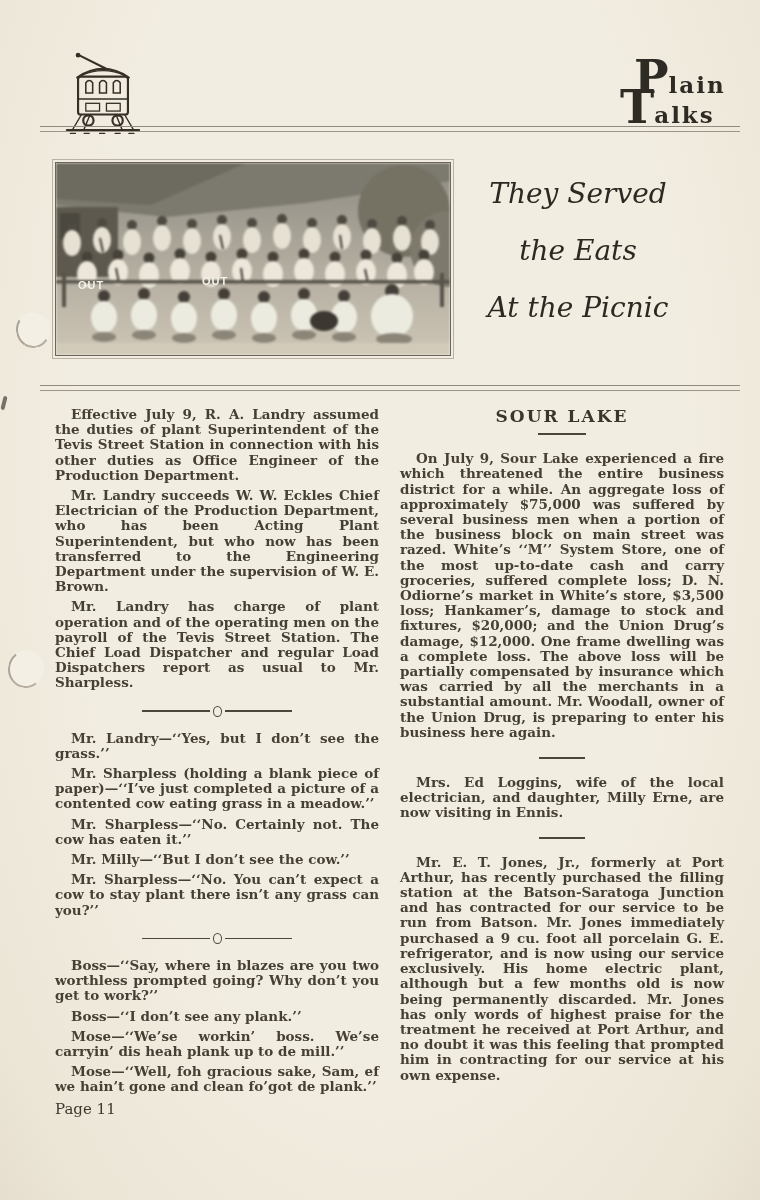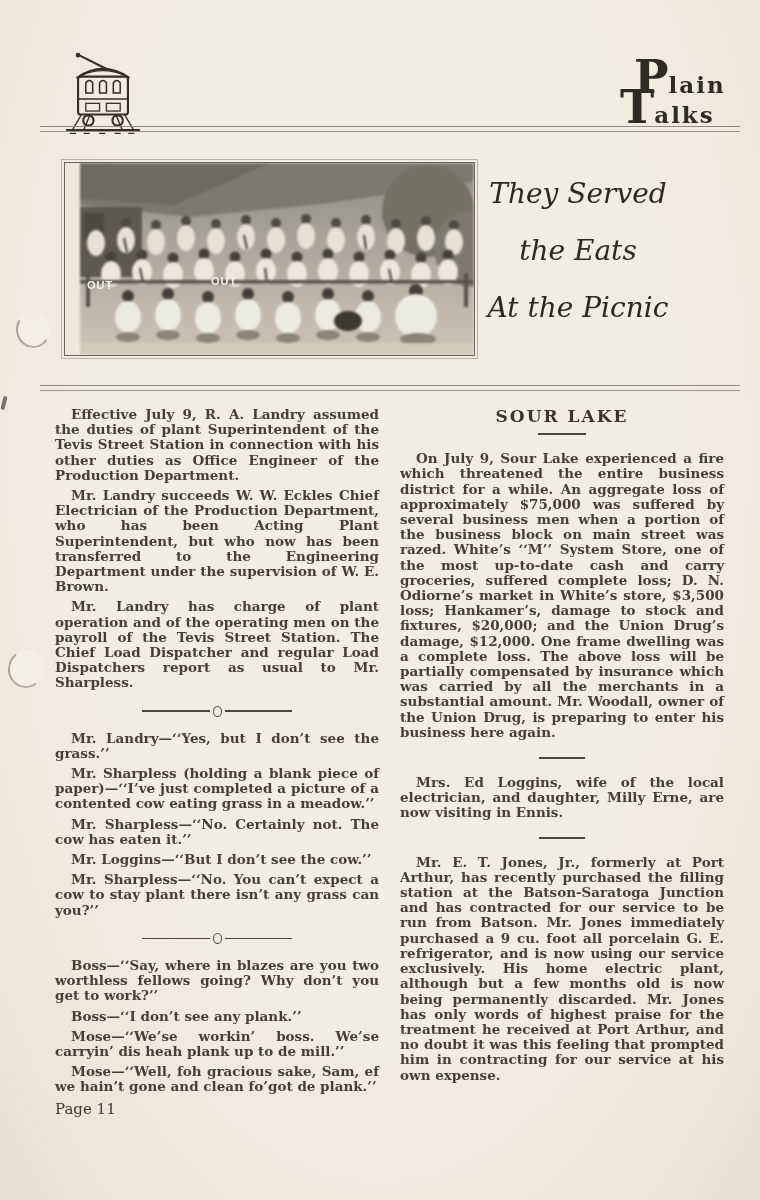--- a/index.html
+++ b/index.html
@@ -12,23 +12,23 @@
   .logo{position:absolute;left:608px;top:54px;width:136px;color:#2e2a24;line-height:1;}
   .logo-line{display:block;font-weight:bold;font-size:23px;letter-spacing:2px;}
   .logo-line::first-letter{font-size:46px;letter-spacing:0;}
   .logo-line.l1{margin-left:26px;}
   .logo-line.l2{margin-top:-16px;margin-left:12px;}
   .rule-double{position:absolute;left:40px;width:700px;height:4px;
                border-top:1px solid #8f897e;border-bottom:1px solid #9b958a;}
   .rule-header{top:126px;}
   .rule-mid{top:385px;}
   
-  .photo-frame{position:absolute;left:64px;top:162px;width:394px;height:192px;
+  .photo-frame{position:absolute;left:55px;top:162px;width:394px;height:192px;
                border:1px solid #6b655b;outline:1px solid #b9b2a4;outline-offset:2px;
-               background:#efe9dc;overflow:hidden;padding-left:15px;}
+               background:#efe9dc;overflow:hidden;}
   .photo-frame svg{width:100%;height:100%;filter:blur(0.8px);display:block;}
   .photo-sign{position:absolute;color:#f3f1e9;font-family:"Liberation Sans",sans-serif;
               font-weight:bold;font-size:11px;letter-spacing:1px;filter:blur(0.4px);}
   .sign1{left:22px;top:116px;}
   .sign2{left:146px;top:112px;}
   
   .headline{position:absolute;left:448px;top:178px;width:260px;text-align:center;
             font-style:italic;font-size:28px;color:#2c2822;}
   .headline div{margin-bottom:25px;line-height:1.15;}
   
@@ -233,28 +233,28 @@
     <p>Mr. Landry succeeds W. W. Eckles Chief Electrician of the Production Department, who has been Acting Plant Superintendent, but who now has been transferred to the Engineering Department under the supervision of W. E. Brown.</p>
     <p>Mr. Landry has charge of plant operation and of the operating men on the payroll of the Tevis Street Station. The Chief Load Dispatcher and regular Load Dispatchers report as usual to Mr. Sharpless.</p>
     <div class="orn-divider">
       <span class="bar"></span>
       <span class="ring"></span>
       <span class="bar"></span>
     </div>
     <p>Mr. Landry—‘‘Yes, but I don’t see the grass.’’</p>
     <p>Mr. Sharpless (holding a blank piece of paper)—‘‘I’ve just completed a picture of a contented cow eating grass in a meadow.’’</p>
     <p>Mr. Sharpless—‘‘No. Certainly not. The cow has eaten it.’’</p>
-    <p>Mr. Loggins—‘‘But I don’t see the cow.’’</p>
+    <p>Mr. Milly—‘‘But I don’t see the cow.’’</p>
     <p>Mr. Sharpless—‘‘No. You can’t expect a cow to stay plant there isn’t any grass can you?’’</p>
     <div class="orn-divider">
       <span class="bar"></span>
       <span class="ring"></span>
       <span class="bar"></span>
     </div>
-    <p>Boss—‘‘Say, where in blazes are you two worthless fellows going? Why don’t you get to work?’’</p>
+    <p>Boss—‘‘Say, where in blazes are you two worthless prompted going? Why don’t you get to work?’’</p>
     <p>Boss—‘‘I don’t see any plank.’’</p>
     <p>Mose—‘‘We’se workin’ boss. We’se carryin’ dis heah plank up to de mill.’’</p>
     <p>Mose—‘‘Well, foh gracious sake, Sam, ef we hain’t gone and clean fo’got de plank.’’</p>
   </div>
 
   <div class="col col-right">
     <h2 class="section-heading">SOUR LAKE</h2>
     <div class="heading-rule"></div>
     <p>On July 9, Sour Lake experienced a fire which threatened the entire business district for a while. An aggregate loss of approximately $75,000 was suffered by several business men when a portion of the business block on main street was razed. White’s ‘‘M’’ System Store, one of the most up-to-date cash and carry groceries, suffered complete loss; D. N. Odiorne’s market in White’s store, $3,500 loss; Hankamer’s, damage to stock and fixtures, $20,000; and the Union Drug’s damage, $12,000. One frame dwelling was a complete loss. The above loss will be partially compensated by insurance which was carried by all the merchants in a substantial amount. Mr. Woodall, owner of the Union Drug, is preparing to enter his business here again.</p>
     <div class="plain-divider"></div>

